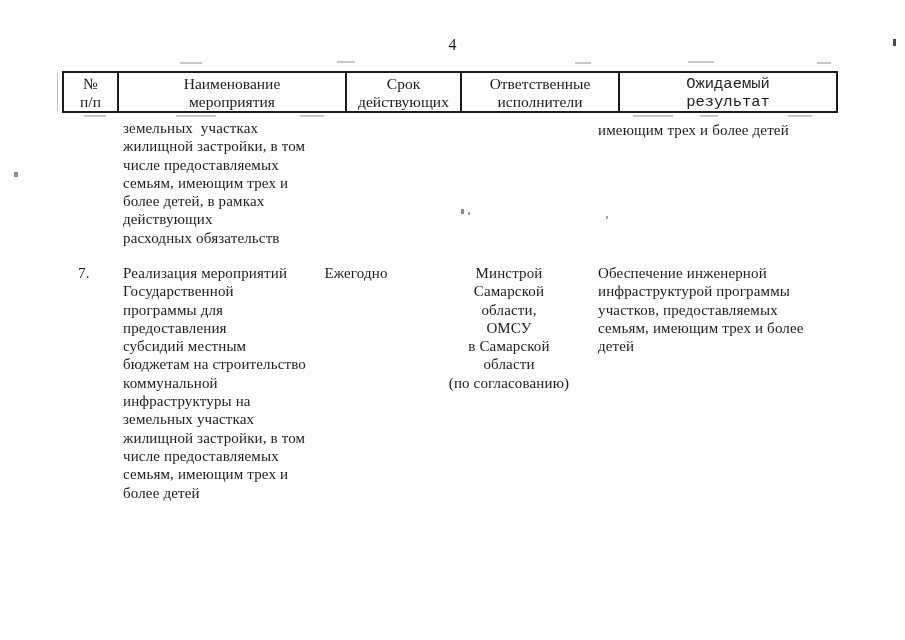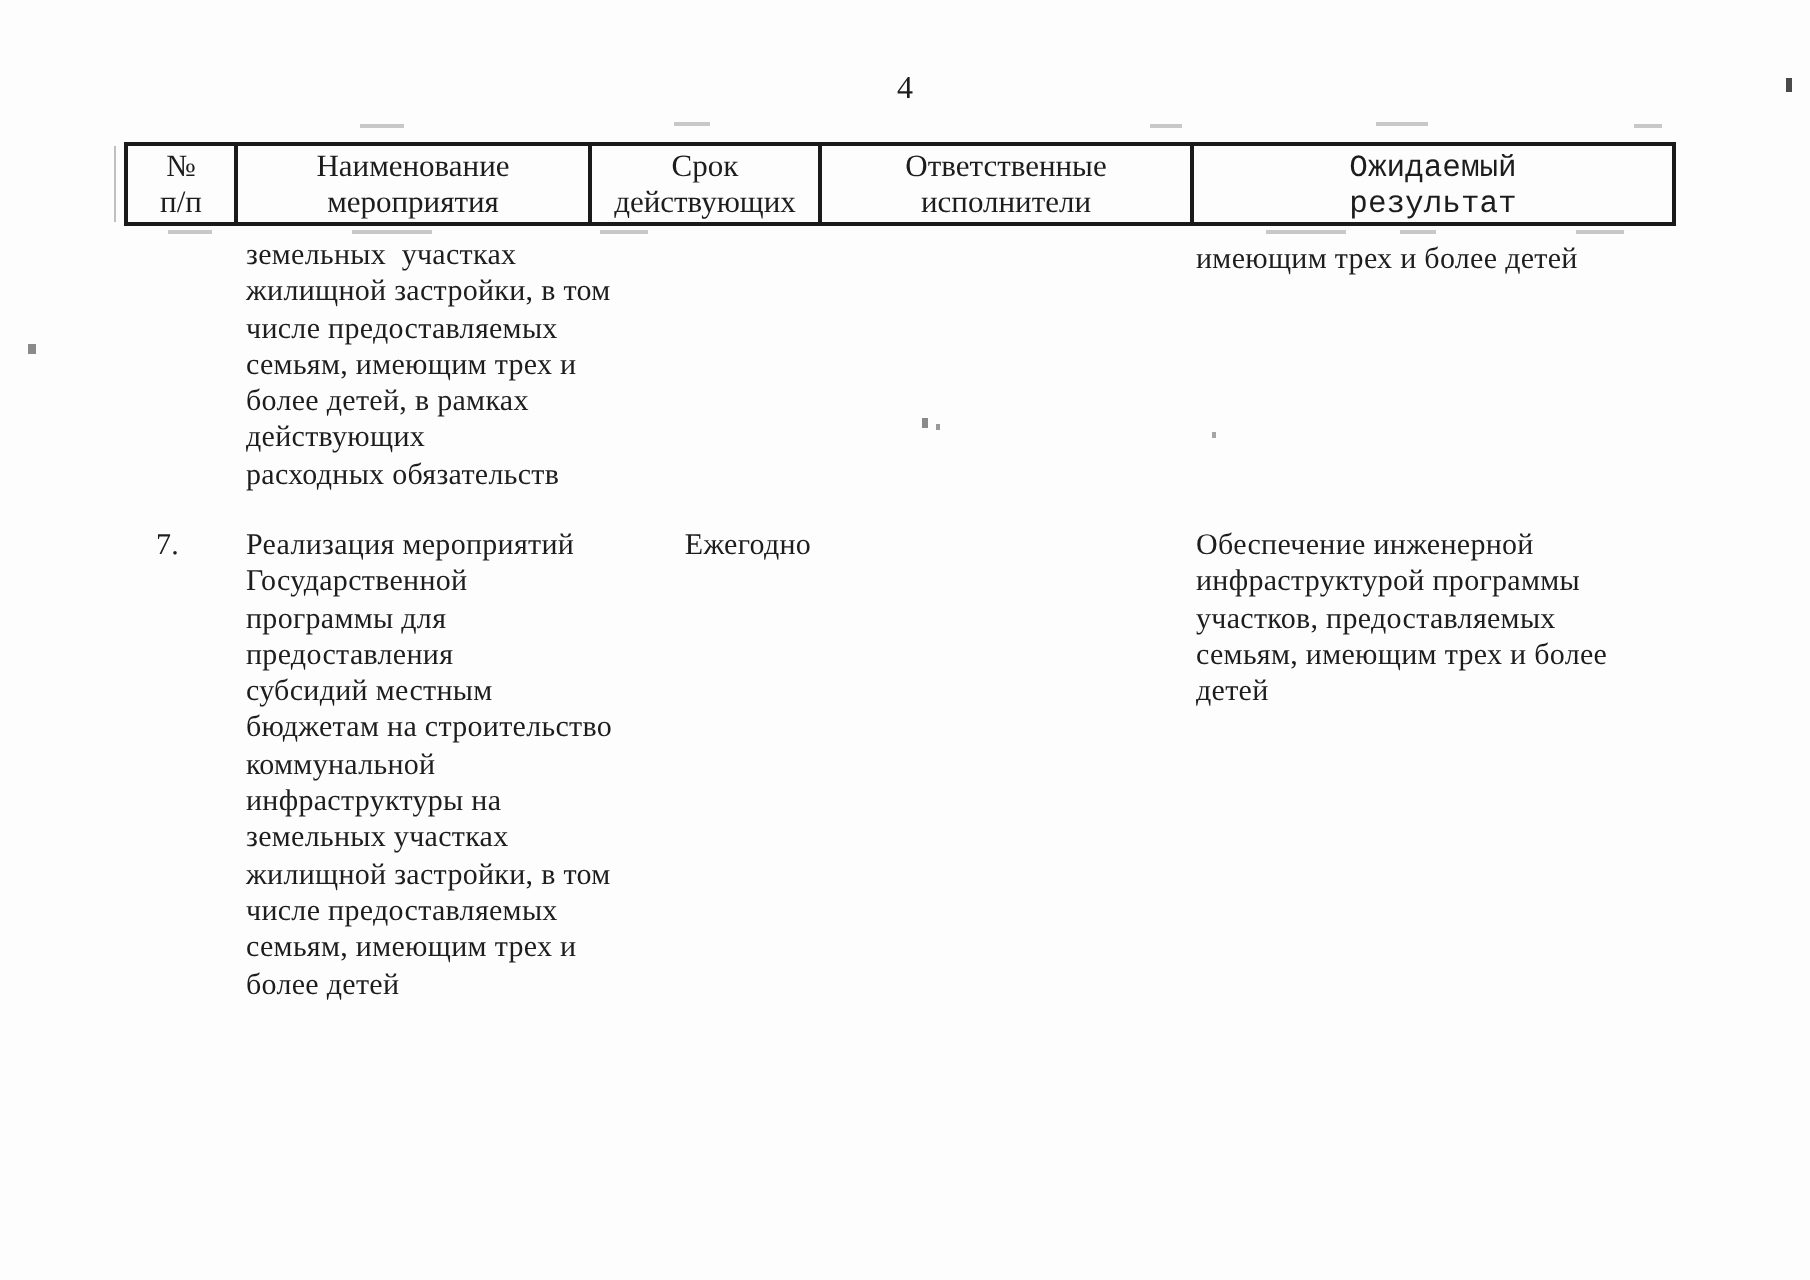--- a/index.html
+++ b/index.html
@@ -44,38 +44,38 @@
     align-items: center;
     justify-content: center;
     text-align: center;
     white-space: pre-line;
     font-size: 15.5px;
     line-height: 18px;
     padding-top: 1px;
   }
   .th:last-child { border-right: none; font-family: Liberation Mono, monospace; }
   .th-num   { width: 55px; }
-  .th-name  { width: 177px; }
+  .th-name  { width: 228px; }
   .th-term  { width: 115px; }
-  .th-exec  { width: 186px; }
+  .th-exec  { width: 158px; }
   .th-result{ flex: 1; }
 
   
   .txt {
     position: absolute;
     font-size: 15px;
     line-height: 18.3px;
     letter-spacing: 0.15px;
     white-space: pre-wrap;
   }
   .cont-name   { left: 123px; top: 119px; width: 205px; }
   .cont-result { left: 598px; top: 121px; width: 245px; }
   .r7-num      { left: 78px;  top: 264px; }
   .r7-name     { left: 123px; top: 264px; width: 205px; }
-  .r7-term     { left: 318px; top: 264px; width: 112px; text-align: center; }
+  .r7-term     { left: 300px; top: 264px; width: 112px; text-align: center; }
   .r7-exec     { left: 430px; top: 264px; width: 158px; text-align: center; }
   .r7-result   { left: 598px; top: 264px; width: 245px; }
 
   
   .dash {
     position: absolute;
     height: 2px;
     background: #c8c8c8;
   }
   .speck {
@@ -126,20 +126,27 @@
 субсидий местным
 бюджетам на строительство
 коммунальной
 инфраструктуры на
 земельных участках
 жилищной застройки, в том
 числе предоставляемых
 семьям, имеющим трех и
 более детей</div>
   <div class="txt r7-term">Ежегодно</div>
+  <div class="txt r7-exec">Минстрой
+Самарской
+области,
+ОМСУ
+в Самарской
+области
+(по согласованию)</div>
   <div class="txt r7-result">Обеспечение инженерной
 инфраструктурой программы
 участков, предоставляемых
 семьям, имеющим трех и более
 детей</div>
 
   <div class="dash" style="left:180px; top:62px; width:22px;"></div>
   <div class="dash" style="left:337px; top:61px; width:18px;"></div>
   <div class="dash" style="left:575px; top:62px; width:16px;"></div>
   <div class="dash" style="left:688px; top:61px; width:26px;"></div>

